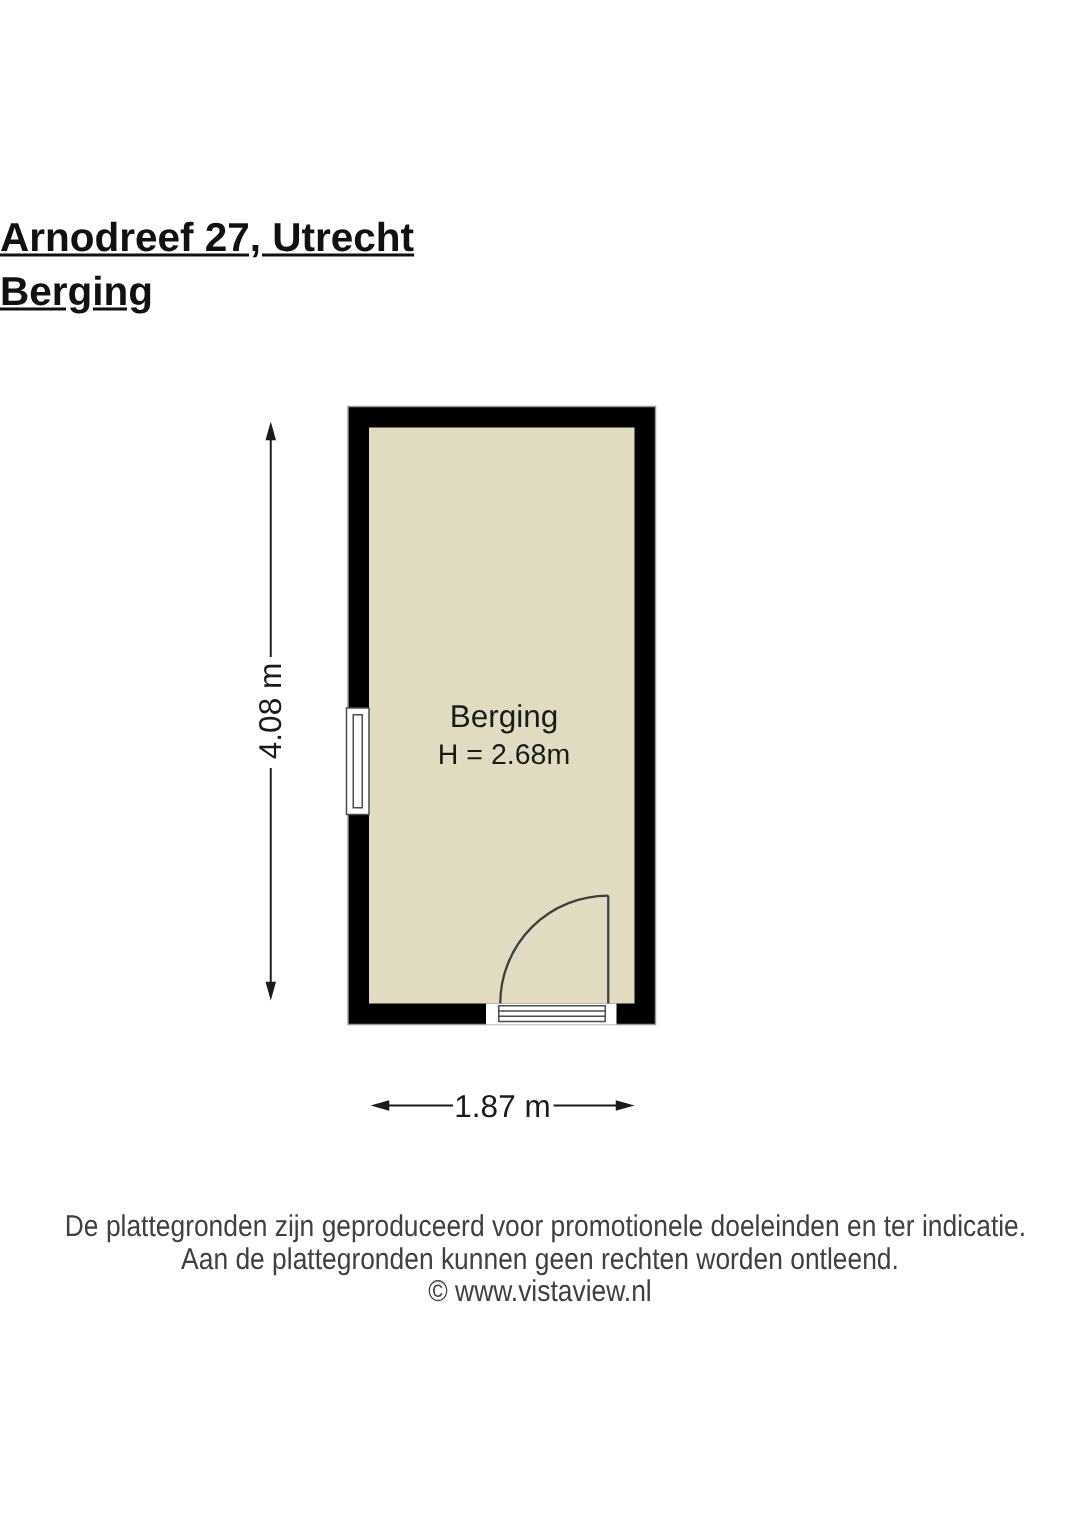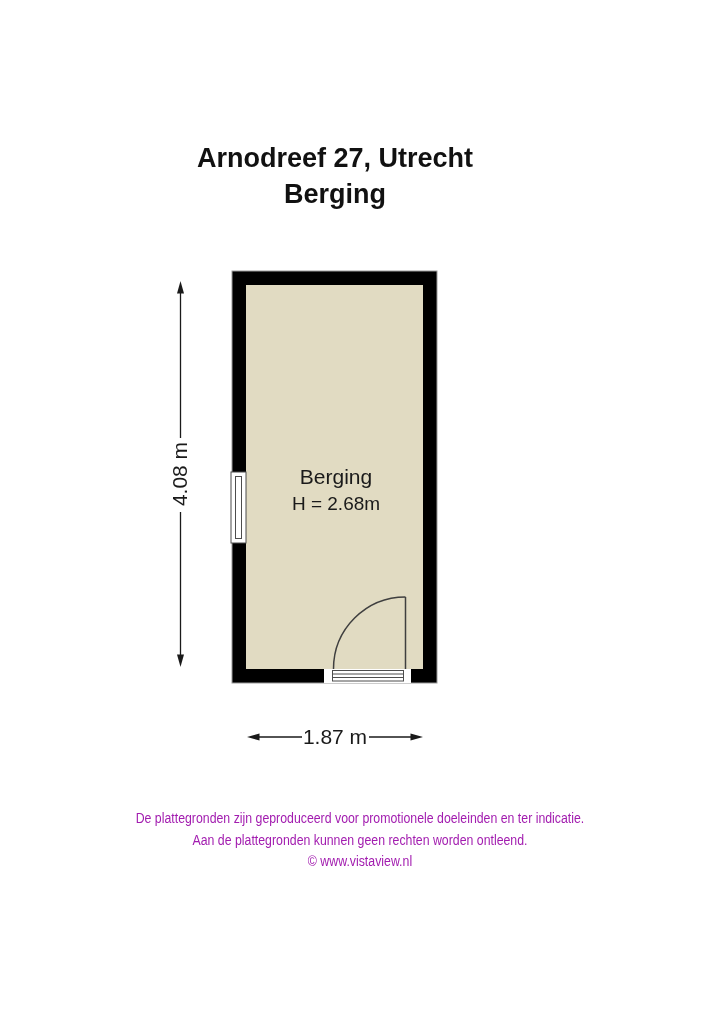--- a/index.html
+++ b/index.html
@@ -14,26 +14,27 @@
     position:relative;
     background:var(--background);
     font-family:"Liberation Sans", sans-serif;
     overflow:hidden;
   }
   .title-block{
     position:absolute;
     top:140px;
     left:0;
     width:670px;            
-    text-align:center;
+    text-align:left;
     font-weight:bold;
     font-size:27px;
     line-height:36px;
     color:#111;
     letter-spacing:0px;
+    text-decoration:underline;
   }
   .plan-svg{
     position:absolute;
     top:0;
     left:0;
     width:720px;
     height:1017px;
   }
   .wall{fill:var(--wall);stroke:#9a9a9a;stroke-width:1;}
   .floor{fill:var(--floor);}
@@ -49,23 +50,23 @@
   }
   .dim-label{font-size:21px;}
   .room-name{font-size:21px;}
   .room-height{font-size:19px;}
   .footer-block{
     position:absolute;
     top:808px;
     left:0;
     width:720px;
     text-align:center;
-    font-size:14px;
+    font-size:20px;
     line-height:21.5px;
-    color:#a21caf;
+    color:#404040;
   }
   .footer-block > div{
     transform:scaleX(0.88);
     transform-origin:center;
     white-space:nowrap;
   }
 </style>
 </head>
 <body>
 

